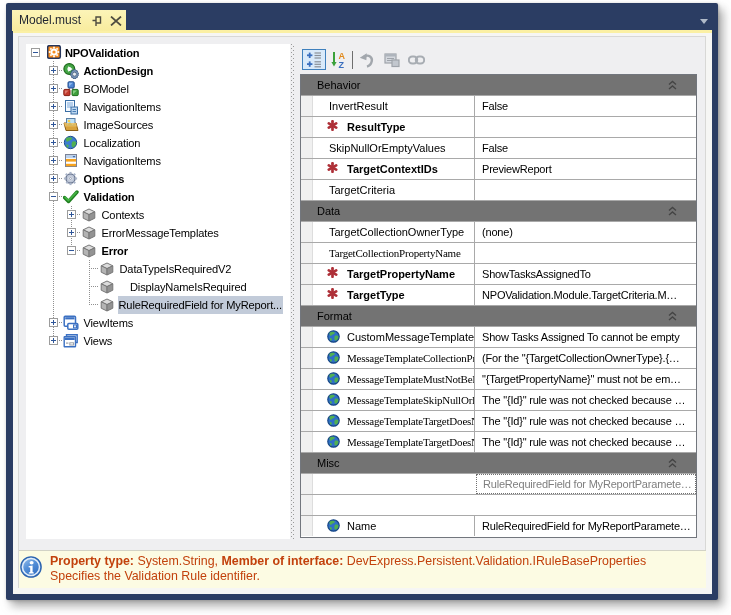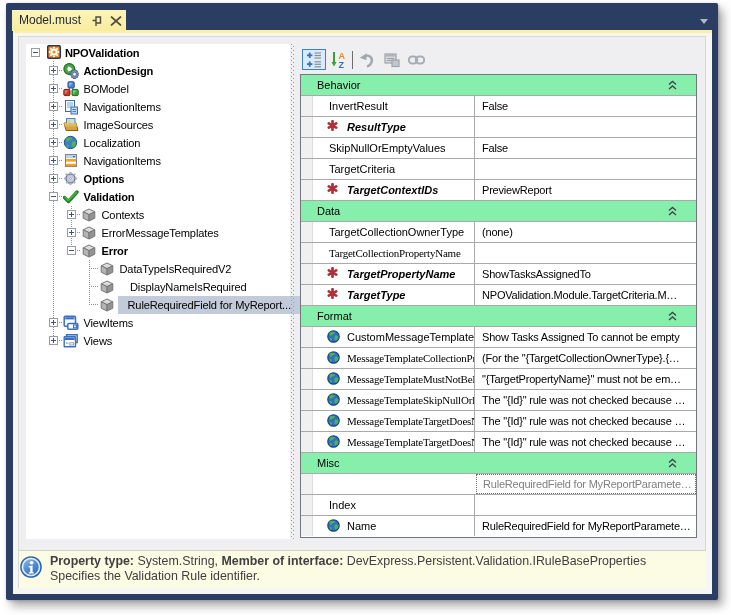--- a/index.html
+++ b/index.html
@@ -35,45 +35,45 @@
   .exp:before { content:""; position:absolute; left:1px; right:1px; top:3px;
     height:1px; background:#2F5699; }
   .exp.plus:after { content:""; position:absolute; left:3px; top:1px; bottom:1px;
     width:1px; background:#2F5699; }
   .vline { position:absolute; width:1px;
     background-image:linear-gradient(#909090 1px, transparent 1px);
     background-size:1px 2px; }
   .hline { position:absolute; height:1px;
     background-image:linear-gradient(90deg,#909090 1px, transparent 1px);
     background-size:2px 1px; }
-  .sel { background:#C2CBD9; padding:0 10px; }
+  .sel { background:#C2CBD9; padding:0 1px; }
   
   #tbtn1 { position:absolute; left:302px; top:49px; width:24px; height:21px;
     background:#D9EAFA; border:1px solid #3F80BD; }
   #tsep { position:absolute; left:352px; top:51px; width:1px; height:18px; background:#6E6E6E; }
   #grid { position:absolute; left:300px; top:74px; width:397px; height:464px;
     border:1px solid #72767D; background:#fff; font-size:11px; color:#000; }
   .grow { position:relative; width:395px; height:21px; border-bottom:1px solid #A9A9A9; }
-  .gcat { background:#86efac; line-height:20px; padding-left:16px; font-size:11px; }
+  .gcat { background:#737373; line-height:20px; padding-left:16px; font-size:11px; }
   .gcat svg { position:absolute; right:19px; top:5px; }
   .strip { position:absolute; left:0; top:0; width:12px; height:20px;
     background:#F0F0F0; border-right:1px solid #DDDDDD; }
   .gname { position:absolute; left:13px; top:0; width:161px; height:20px;
     line-height:20px; padding-left:15px; border-right:1px solid #A9A9A9;
     white-space:nowrap; overflow:hidden; }
   .gname.withico { padding-left:33px; }
   .gname .nico { position:absolute; left:13px; top:3px; }
   .gval { position:absolute; left:175px; top:0; width:220px; height:20px;
     line-height:20px; padding-left:6px; white-space:nowrap; overflow:hidden;
     letter-spacing:-0.2px; }
   .ls { letter-spacing:-0.22px;font-family:Liberation Serif, serif; }
-  .bi { font-weight:bold; font-style:italic; }
+  .bi { font-weight:bold; }
   
   #desc { position:absolute; left:19px; top:550px; width:687px; height:38px;
-    background:#FCFBE3; border-top:1px solid #D2D2C6; font-size:12.4px; color:#404040;text-decoration:underline; }
+    background:#FCFBE3; border-top:1px solid #D2D2C6; font-size:12.4px; color:#c2410c;text-decoration:underline; }
   #desc .txt { position:absolute; left:31px; top:3px; line-height:15px; }
 </style>
 </head>
 <body>
 <div id="win"></div>
 <div id="inner"></div>
 <div id="yellowline"></div>
 <div id="tab">
     <span class="lbl">Model.must</span>
   <svg style="position:absolute;left:80px;top:6px" width="10" height="10" viewBox="0 0 10 10">
@@ -407,30 +407,30 @@
           <use href="#ast"></use>
         </svg>ResultType</div>
     </div>
   <div class="grow">
       <div class="strip"></div>
       <div class="gname">SkipNullOrEmptyValues</div>
       <div class="gval">False</div>
     </div>
   <div class="grow">
       <div class="strip"></div>
-      <div class="gname">TargetCriteria</div>
-      <div class="gval"></div>
-    </div>
-  <div class="grow">
-      <div class="strip"></div>
       <div class="gname withico bi"><svg class="nico" width="11" height="11">
           <use href="#ast"></use>
         </svg>TargetContextIDs</div>
       <div class="gval">PreviewReport</div>
     </div>
+  <div class="grow">
+      <div class="strip"></div>
+      <div class="gname">TargetCriteria</div>
+      <div class="gval"></div>
+    </div>
   <div class="grow gcat">Data<svg width="9" height="10">
         <use href="#chev"></use>
       </svg></div>
   <div class="grow">
       <div class="strip"></div>
       <div class="gname">TargetCollectionOwnerType</div>
       <div class="gval">(none)</div>
     </div>
   <div class="grow">
       <div class="strip"></div>
@@ -498,21 +498,20 @@
     </div>
   <div class="grow gcat">Misc<svg width="9" height="10">
         <use href="#chev"></use>
       </svg></div>
   <div class="grow">
       <div class="strip"></div>
       <div class="gval" style="border:1px dotted #707070;line-height:18px;color:#7F7F7F">RuleRequiredField for MyReportParamete…</div>
     </div>
   <div class="grow">
       <div class="strip"></div>
-      <div class="gname">Index</div>
       <div class="gval"></div>
     </div>
   <div class="grow" style="border-bottom:none">
       <div class="strip"></div>
       <div class="gname withico"><svg class="nico" width="14" height="14">
           <use href="#globe13"></use>
         </svg>Name</div>
       <div class="gval">RuleRequiredField for MyReportParamete…</div>
     </div>
 </div>

